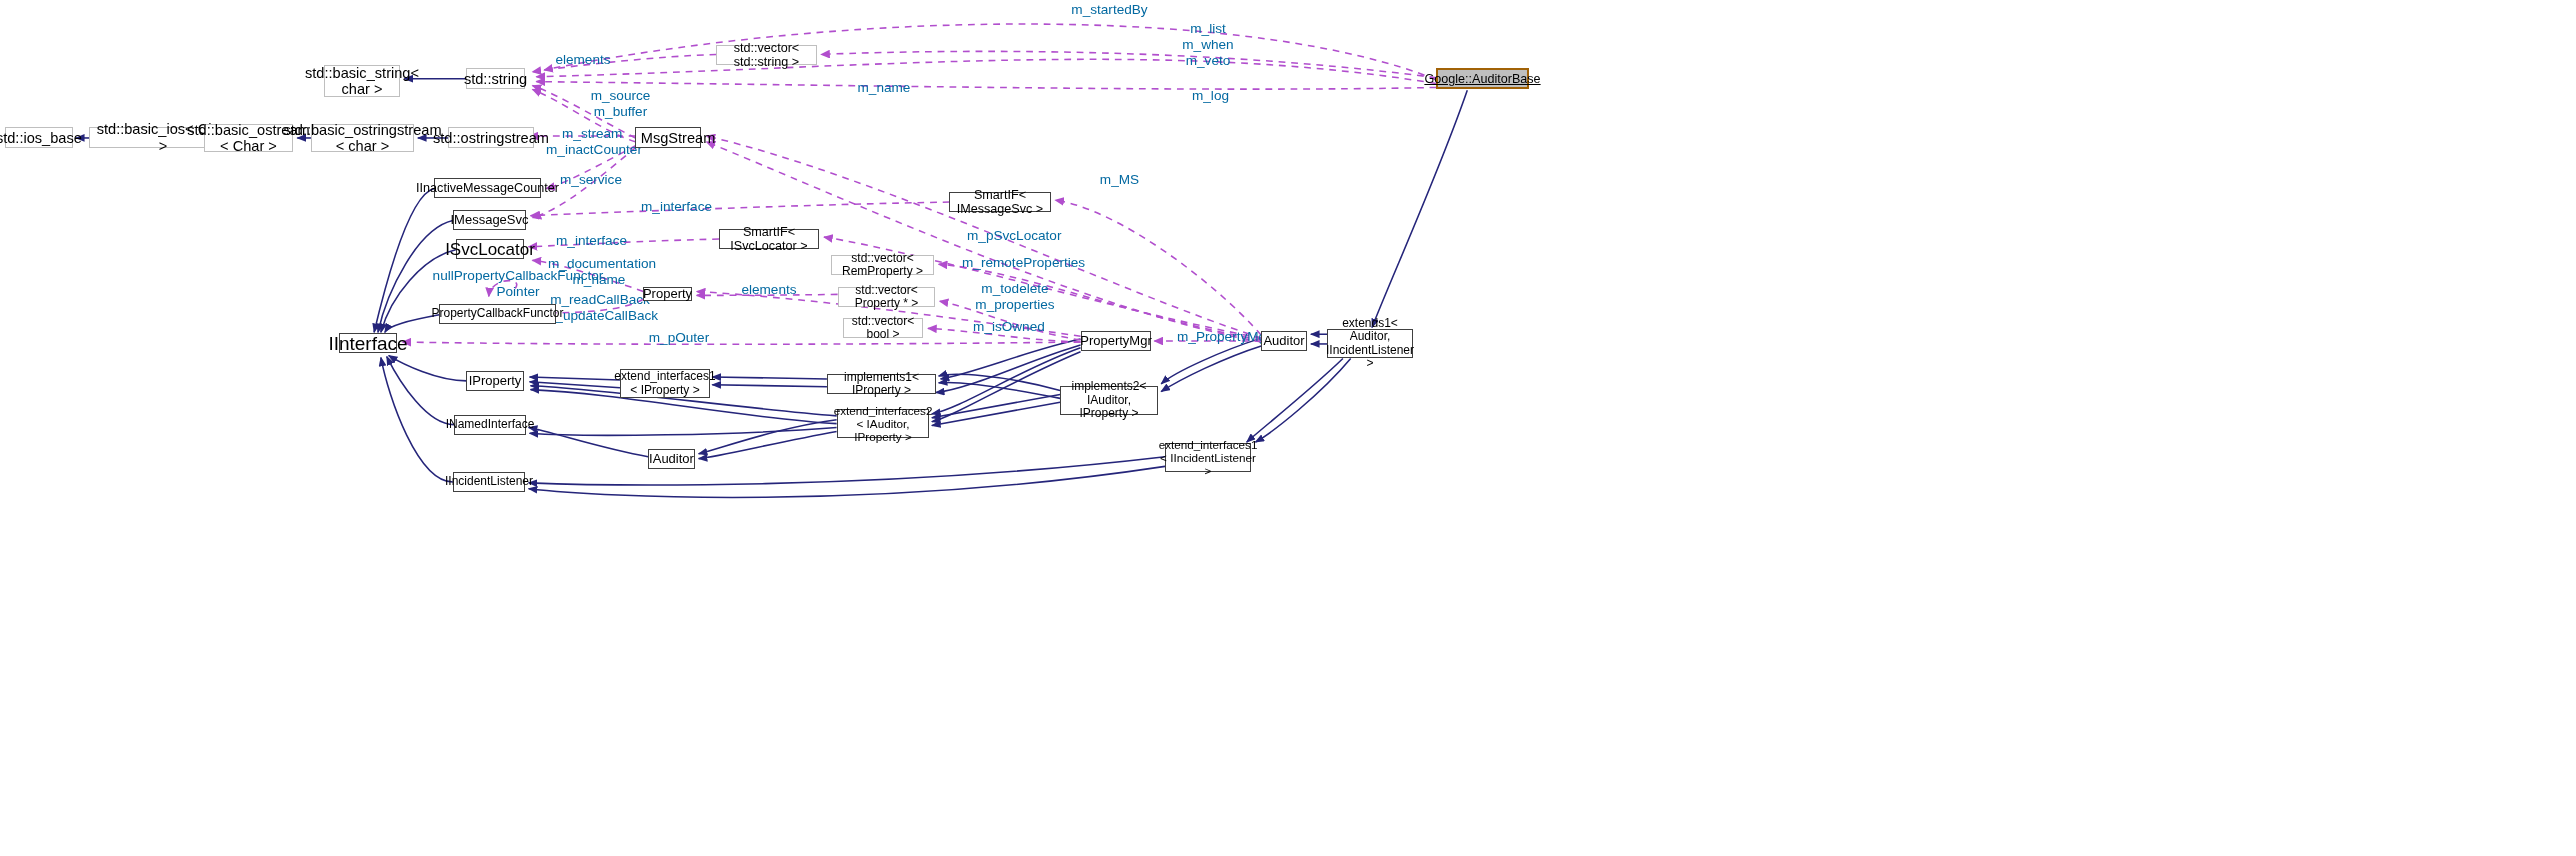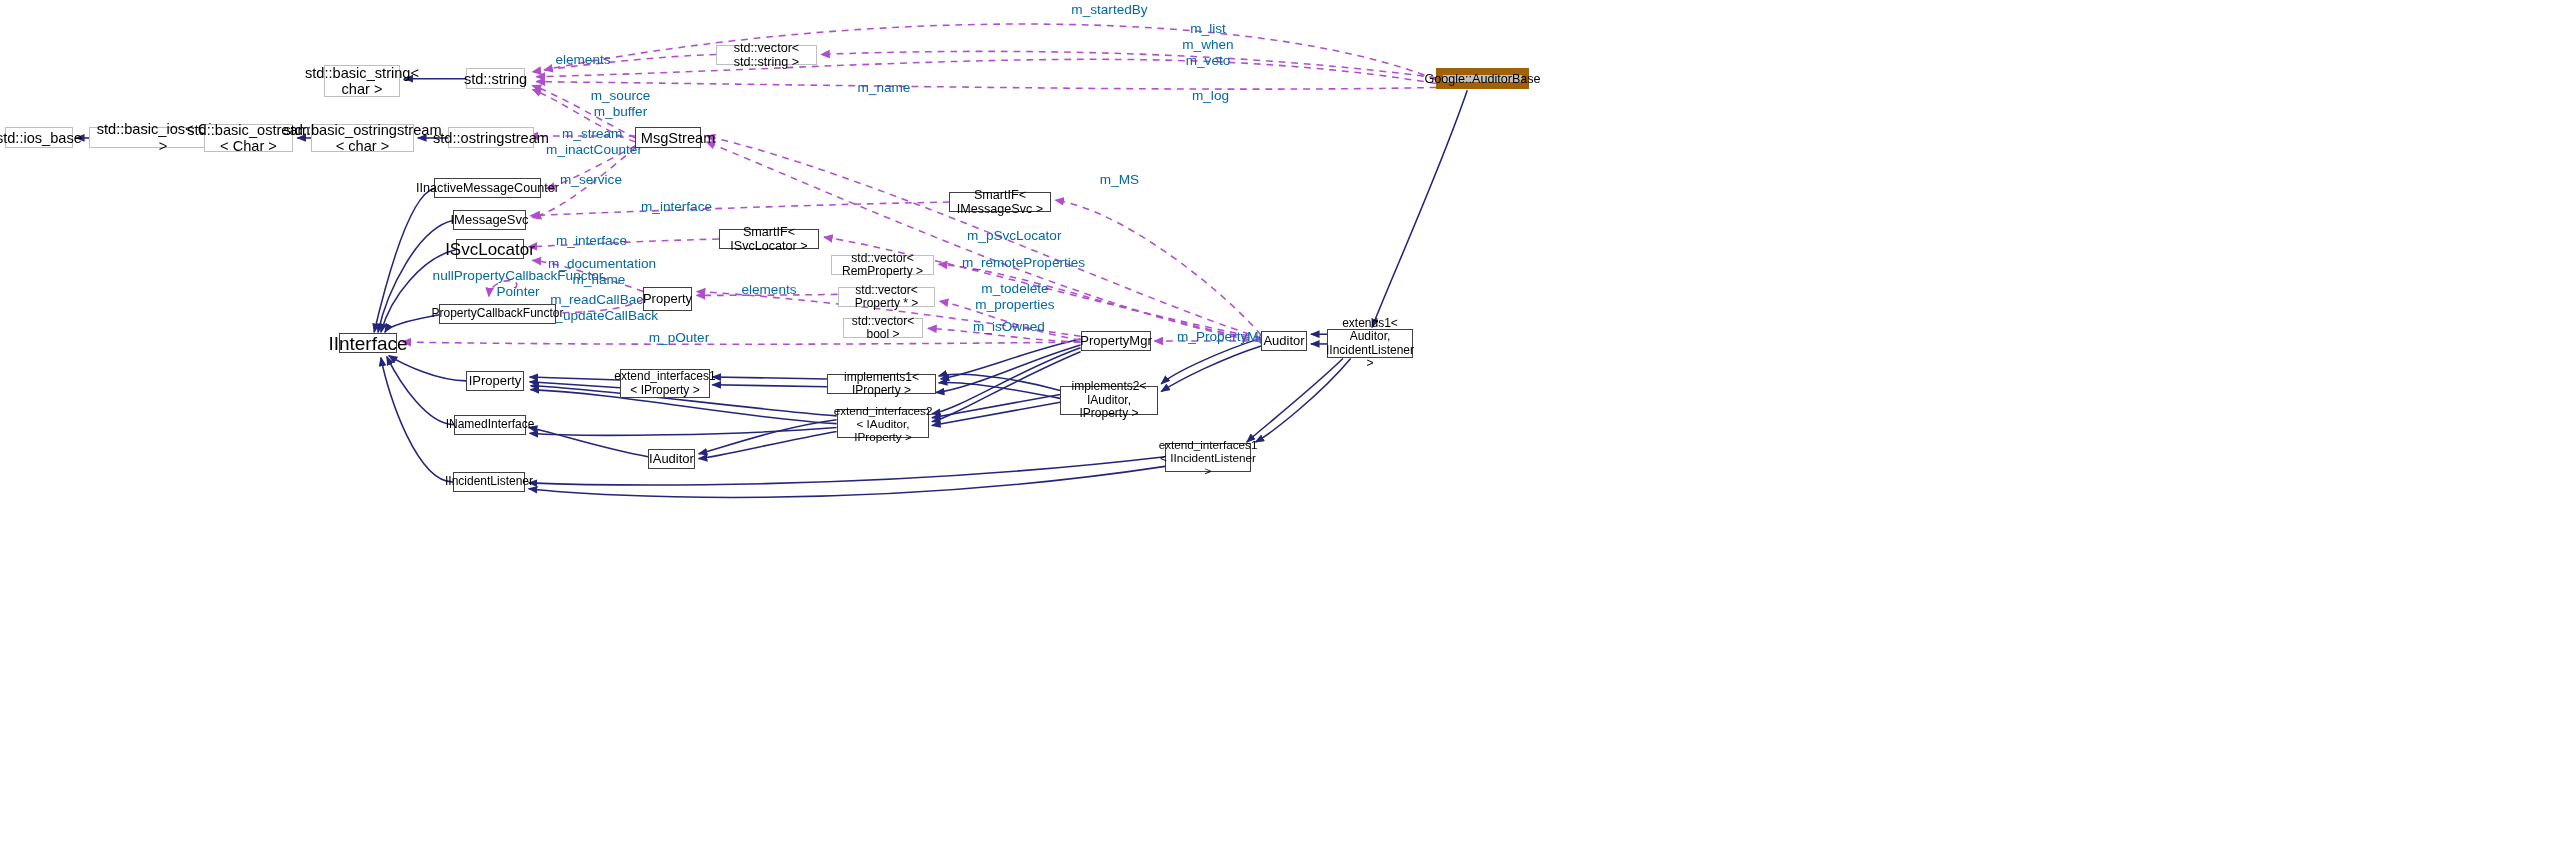--- a/index.html
+++ b/index.html
@@ -41,22 +41,23 @@
   
   .node.plain {
     border: 1px solid #bfbfbf;
   }
   
   .node.dark {
     border: 1px solid #404040;
   }
   
   .node.focus {
-    border: 7px solid #a16207;
+    border: 2px solid #a16207;
     background: #bfbfbf;
+    text-decoration: underline;
   }
   .edge-label {
     position: absolute;
     font-size: 13.6px;
     color: #0369a1;
     line-height: 1.15;
     white-space: pre-line;
     text-align: center;
     z-index: 4;
     background: transparent;
@@ -209,21 +210,21 @@
   <div class="node dark" style="left:456px;top:239px;width:68px;height:20.4px;font-size:17px;">ISvcLocator</div>
 
   <div class="node dark" style="left:439px;top:304px;width:117px;height:20.4px;font-size:12px;">PropertyCallbackFunctor</div>
 
   <div class="node dark" style="left:949px;top:192px;width:102px;height:20.4px;font-size:12.6px;">SmartIF&lt; IMessageSvc &gt;</div>
 
   <div class="node dark" style="left:719px;top:229px;width:100px;height:20.4px;font-size:12.6px;">SmartIF&lt; ISvcLocator &gt;</div>
 
   <div class="node plain" style="left:831px;top:255px;width:103px;height:20.4px;font-size:12px;">std::vector&lt; RemProperty &gt;</div>
 
-  <div class="node dark" style="left:643px;top:287px;width:49px;height:24px;font-size:13px;">Property</div>
+  <div class="node dark" style="left:643px;top:287px;width:49px;height:14px;font-size:13px;">Property</div>
 
   <div class="node plain" style="left:838px;top:287px;width:97px;height:20.4px;font-size:12px;">std::vector&lt; Property * &gt;</div>
 
   <div class="node plain" style="left:843px;top:318px;width:80px;height:20.4px;font-size:12px;">std::vector&lt; bool &gt;</div>
 
   <div class="node dark" style="left:339px;top:333px;width:58px;height:20.4px;font-size:19px;text-align:right;">IInterface</div>
 
   <div class="node dark" style="left:1081px;top:331px;width:70px;height:20.4px;font-size:13px;">PropertyMgr</div>
 
   <div class="node dark" style="left:1261px;top:331px;width:46px;height:20.4px;font-size:13px;text-align:right;">Auditor</div>

